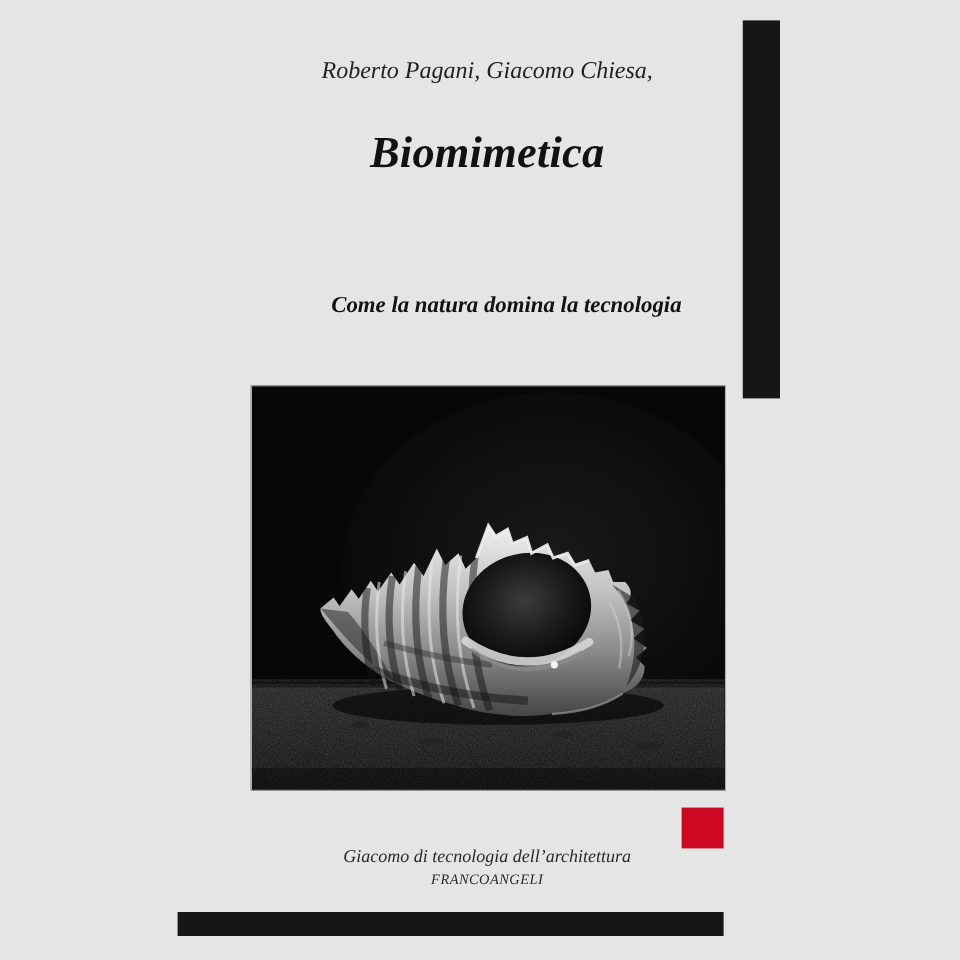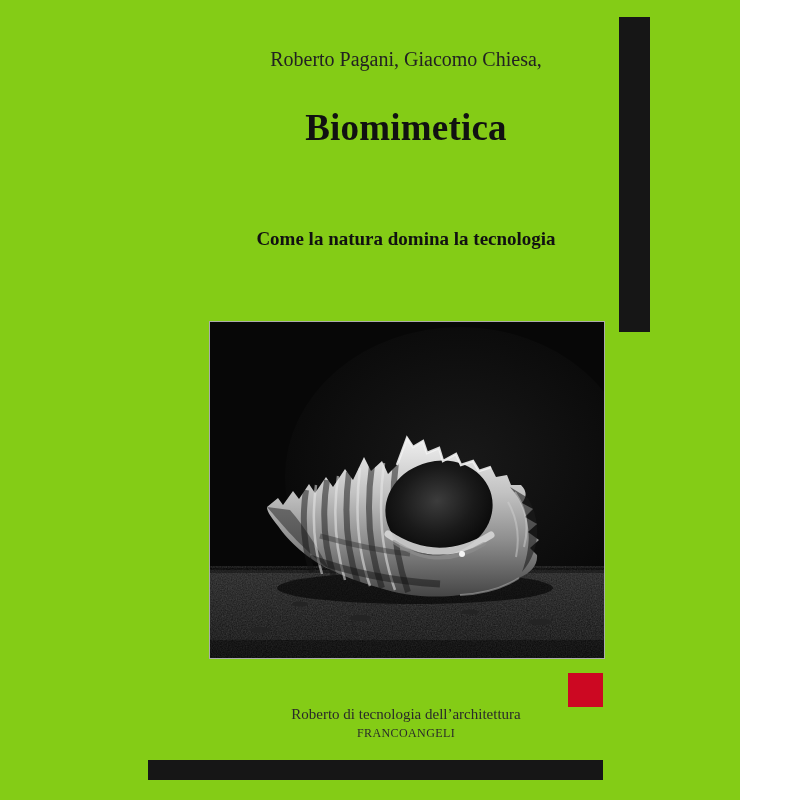--- a/index.html
+++ b/index.html
@@ -1,18 +1,18 @@
 <!DOCTYPE html>
 <html><head>
 <meta charset="utf-8">
 <style>
   html,body{margin:0;padding:0;background:#ffffff;}
   .cover{
-    position:relative;width:740px;height:800px;background:#84cc16;overflow:hidden;
-    font-family:"Liberation Serif","DejaVu Serif",serif;color:#1a1a1a;
+    position:relative;width:800px;height:800px;background:#e5e5e5;overflow:hidden;
+    font-family:"Liberation Serif","DejaVu Serif",serif;color:#1a1a1a;font-style:italic;
   }
   .col{position:absolute;left:106px;width:600px;text-align:center;}
   .authors{top:46px;font-size:20px;line-height:26px;color:#222;}
   .title{top:106px;font-size:37px;line-height:43px;font-weight:bold;color:#111;letter-spacing:.2px;text-align:center;}
   .subtitle{top:227px;font-size:19px;line-height:24px;font-weight:bold;color:#111;}
   .series{top:705px;font-size:15px;line-height:19px;color:#2a2a2a;}
   .publisher{top:723px;font-size:12px;line-height:20px;color:#2a2a2a;letter-spacing:.4px;}
   .top-bar{position:absolute;left:619px;top:17px;width:31px;height:315px;background:#161616;}
   .bottom-bar{position:absolute;left:148px;top:760px;width:455px;height:20px;background:#161616;}
   .red-square{position:absolute;left:568px;top:673px;width:35px;height:34px;background:#CC0822;}
@@ -30,21 +30,21 @@
   <div class="top-bar"></div>
 
   <div class="col authors">
     <div>Roberto Pagani, Giacomo Chiesa,</div>
   </div>
 
   <h1 class="col title" style="margin:0;">
     <div>Biomimetica</div>
   </h1>
 
-  <h2 class="col subtitle" style="margin:0;">Come la natura domina la tecnologia</h2>
+  <h2 class="col subtitle" style="margin:16px;">Come la natura domina la tecnologia</h2>
 
   <div class="photo">
     <svg width="394" height="336" viewBox="0 0 394 336" role="img" aria-label="Black-and-white photograph of a spiky murex seashell with a large dark aperture, resting on dark sand">
       <defs>
         <radialGradient id="glowGrad" cx="50%" cy="45%" r="60%">
           <stop offset="0%" stop-color="#1b1b1b"></stop>
           <stop offset="100%" stop-color="#070707"></stop>
         </radialGradient>
         <linearGradient id="groundGrad" x1="0" y1="0" x2="0" y2="1">
           <stop offset="0%" stop-color="#202020"></stop>
@@ -137,18 +137,18 @@
         <ellipse cx="150" cy="296" rx="11" ry="3"></ellipse>
         <ellipse cx="260" cy="290" rx="9" ry="2.5"></ellipse>
         <ellipse cx="330" cy="300" rx="12" ry="3"></ellipse>
         <ellipse cx="50" cy="308" rx="10" ry="3"></ellipse>
       </g>
     </svg>
   </div>
 
   <div class="red-square"></div>
 
-  <div class="col series">Roberto di tecnologia dell’architettura</div>
+  <div class="col series">Giacomo di tecnologia dell’architettura</div>
   <div class="col publisher">FRANCOANGELI</div>
 
   <div class="bottom-bar"></div>
 
 </div>
 
 </body></html>

